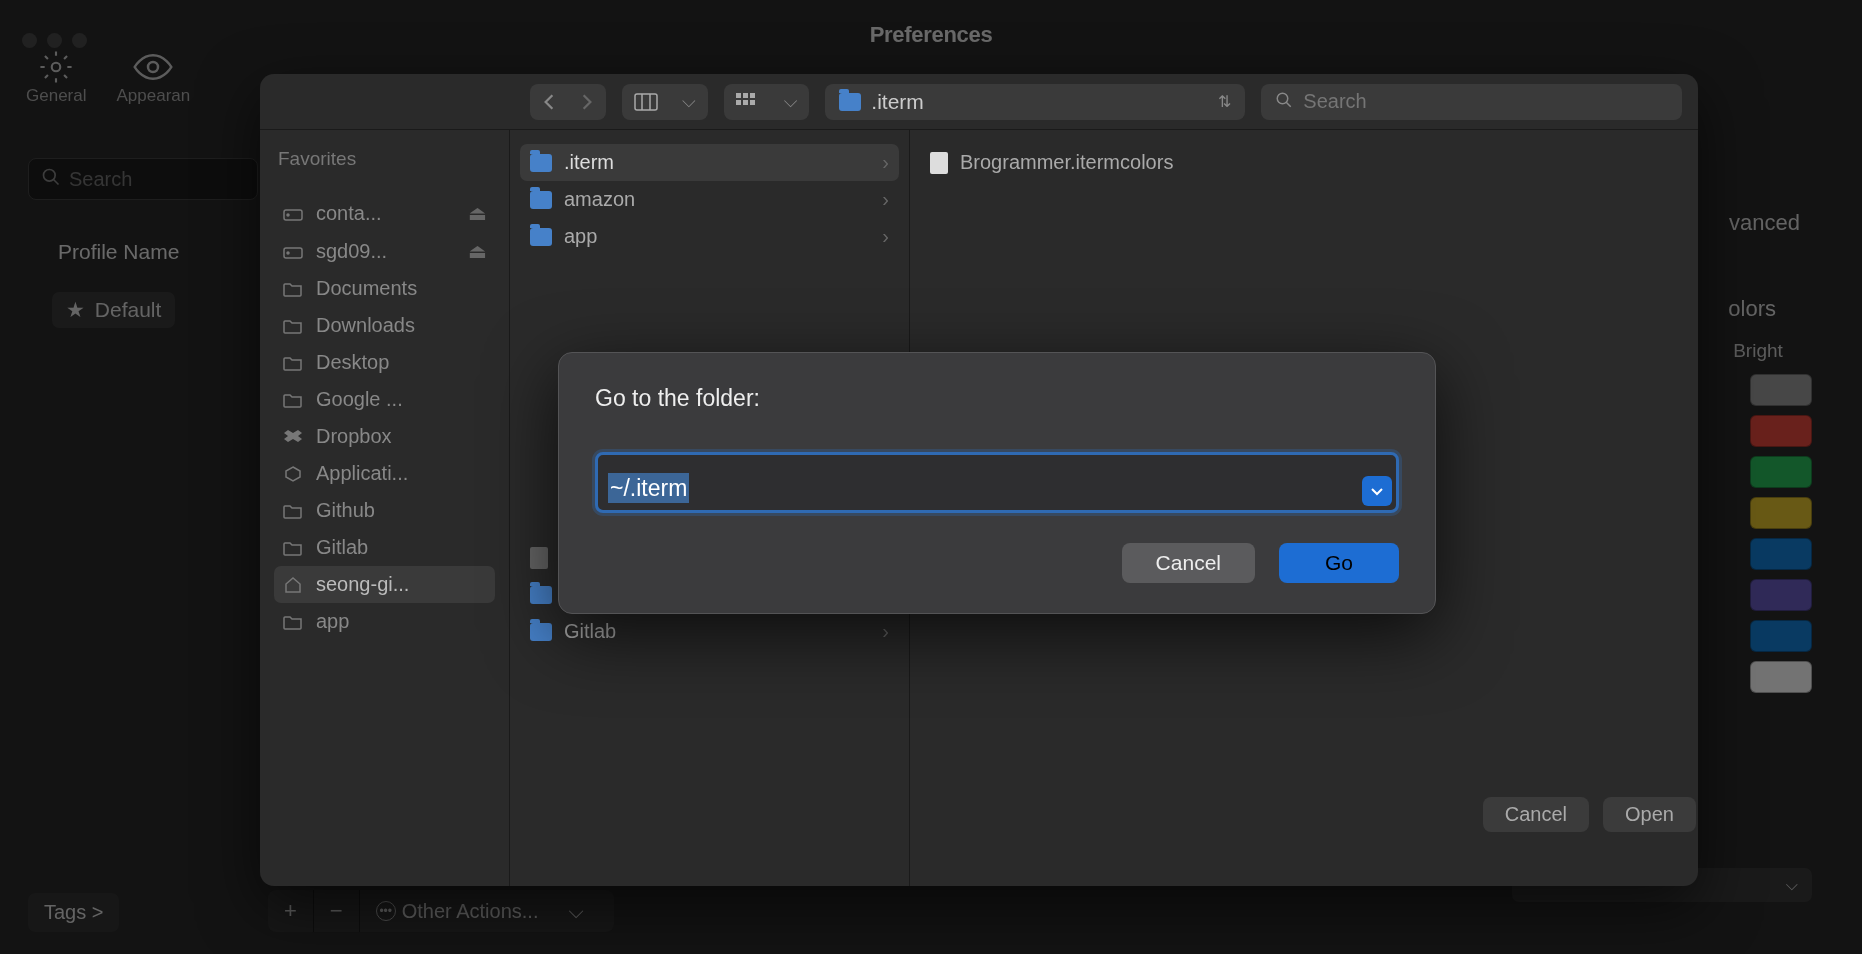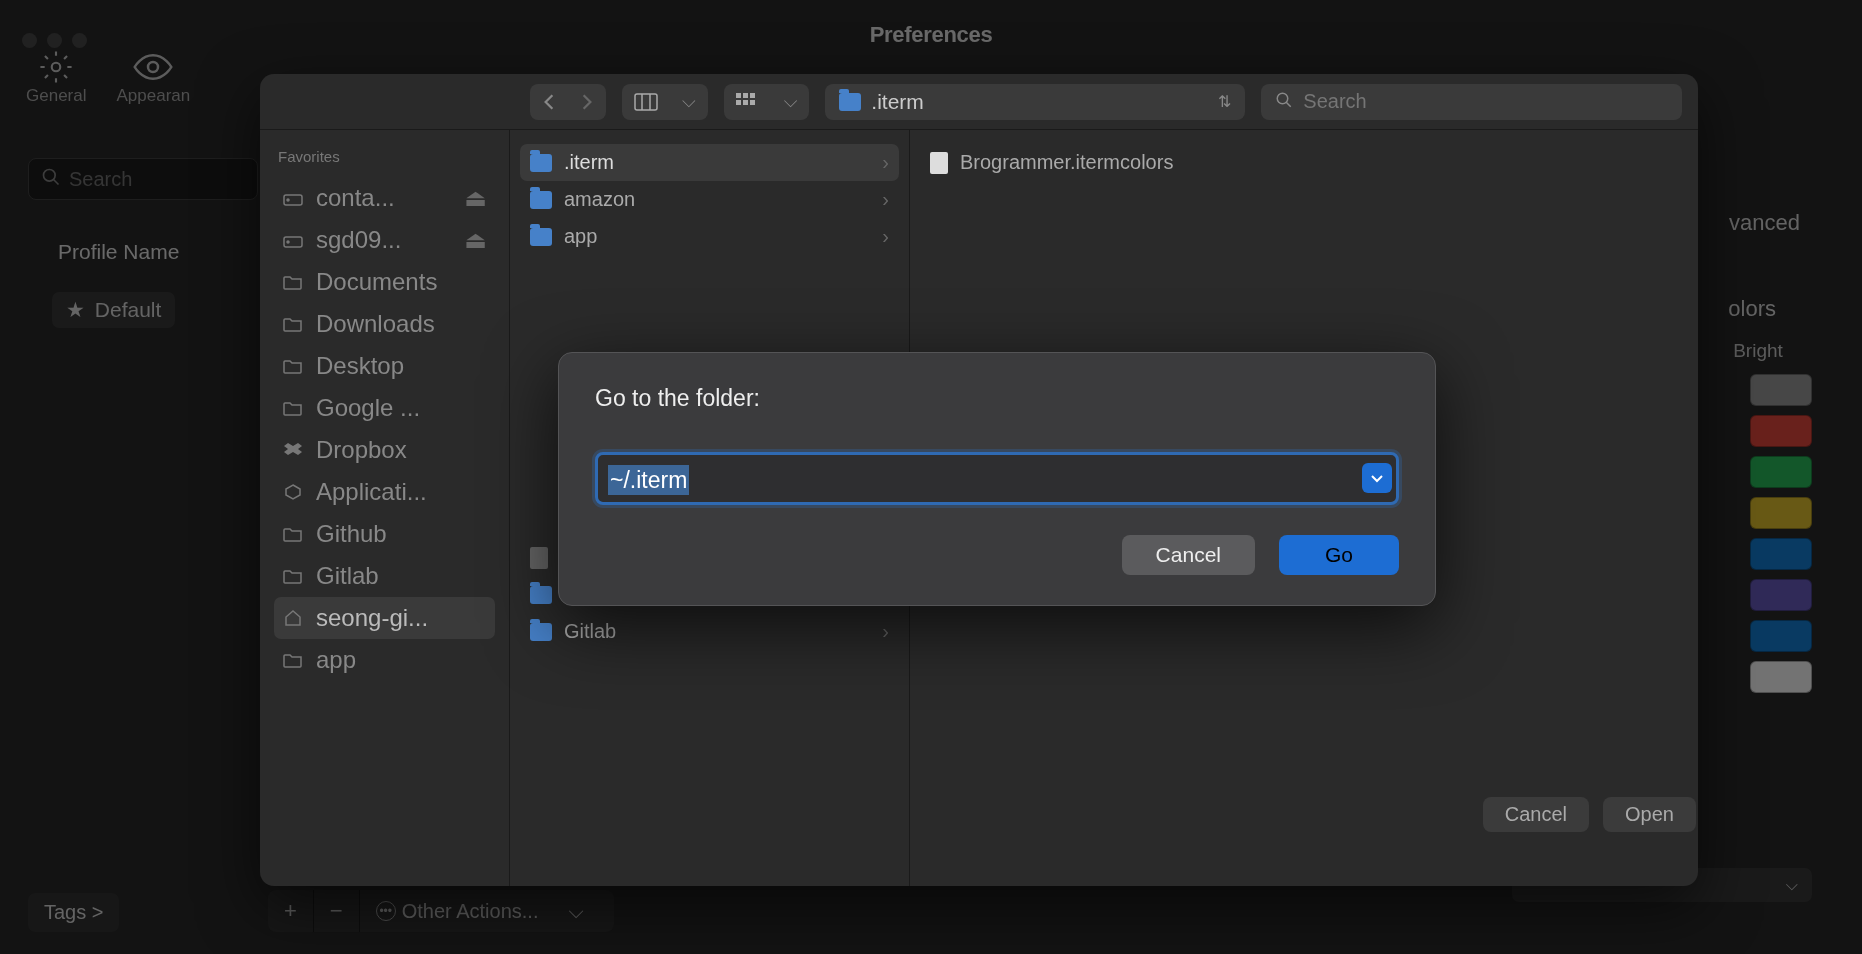--- a/index.html
+++ b/index.html
@@ -43,40 +43,40 @@
 .fm-toolbar { height: 56px; display: flex; align-items: center; gap: 16px; padding: 0 16px 0 270px; border-bottom: 1px solid #1a1a1a; }
 .seg { display: flex; background: #3a3a3a; border-radius: 8px; overflow: hidden; align-items: center; height: 36px;}
 .seg > div { padding: 6px 12px; color: #888; font-size: 18px; display: flex; align-items: center; }
 .path-btn { flex: 0 0 420px; display: flex; align-items: center; gap: 12px; background: #3a3a3a; border-radius: 8px; padding: 6px 14px; height: 36px; justify-content: space-between; }
 .path-btn .txt { color: #ccc; font-size: 21px; display: flex; align-items: center; gap: 10px; }
 .fm-search { flex: 1; display: flex; align-items: center; gap: 10px; background: #3a3a3a; border-radius: 8px; padding: 6px 14px; height: 36px; }
 .fm-search input { background: transparent; border: none; outline: none; color: #888; font-size: 20px; width: 100%; }
 
 .fm-body { flex: 1; display: flex; }
 .fm-sidebar { width: 250px; border-right: 1px solid #1a1a1a; padding: 18px 14px; overflow: hidden; }
-.fm-favhdr { font-size: 15px; color: #777; margin-bottom: 12px; padding-left: 4px; }
-.fm-favitem { display: flex; align-items: center; gap: 12px; padding: 7px 8px; font-size: 24px; color: #888; border-radius: 7px; }
+.fm-favhdr { font-size: 19px; color: #777; margin-bottom: 24px; padding-left: 4px; }
+.fm-favitem { display: flex; align-items: center; gap: 12px; padding: 7px 8px; font-size: 20px; color: #888; border-radius: 7px; }
 .fm-favitem .eject { margin-left: auto; color: #666; }
 .fm-favitem.sel { background: #3a3a3a; color: #bbb; }
 .fm-col { width: 400px; border-right: 1px solid #1a1a1a; padding: 14px 10px; }
 .fm-row { display: flex; align-items: center; gap: 12px; padding: 7px 10px; font-size: 20px; color: #aaa; border-radius: 7px; }
 .fm-row.sel { background: #3a3a3a; color: #ddd; }
 .chev-r { margin-left: auto; color: #666; }
 .fm-col2 { flex: 1; padding: 14px 10px; }
 .folder-icon { width: 22px; height: 18px; background: #4681c9; border-radius: 3px; position: relative; flex-shrink: 0; }
 .folder-icon::before { content: ''; position: absolute; top: -4px; left: 0; width: 10px; height: 4px; background: #4681c9; border-radius: 2px 2px 0 0; }
 .doc-icon { width: 18px; height: 22px; background: #ddd; border-radius: 2px; position: relative; flex-shrink: 0; }
 .file-icon-g { width: 18px; height: 22px; background: #666; border-radius: 2px; flex-shrink: 0; }
 
 .icn { width: 22px; height: 20px; display: inline-flex; justify-content: center; align-items: center; color: #777; flex-shrink: 0; }
 
 
 .goto-dialog { position: absolute; left: 558px; top: 352px; width: 878px; background: #3b3b3d; border-radius: 14px; padding: 32px 36px 30px 36px; box-shadow: 0 20px 70px rgba(0,0,0,0.7); border: 1px solid #545456; }
 .goto-label { font-size: 23px; color: #eee; margin-bottom: 18px; }
-.goto-input-wrap { display: flex; align-items: flex-start; background: #2e2e30; border: 3px solid #2f6ab3; border-radius: 8px; padding: 4px 0 0 0; overflow: hidden; box-shadow: 0 0 0 3px rgba(47,106,179,0.3); margin-top: 40px; }
+.goto-input-wrap { display: flex; align-items: flex-end; background: #2e2e30; border: 3px solid #2f6ab3; border-radius: 8px; padding: 12px 0 0 0; overflow: hidden; box-shadow: 0 0 0 3px rgba(47,106,179,0.3); margin-top: 40px; }
 .goto-input-sel { background: #3c6697; color: #fff; padding: 2px 2px; }
 .goto-dd { width: 30px; height: 30px; background: #1d6dd3; border-radius: 6px; display: flex; align-items: center; justify-content: center; margin: 4px; color: #fff; }
 .goto-buttons { display: flex; justify-content: flex-end; gap: 24px; margin-top: 30px; }
 .goto-btn { padding: 8px 34px; border-radius: 8px; font-size: 21px; border: none; cursor: pointer; }
 .goto-cancel { background: #5b5b5d; color: #eee; }
 .goto-go { background: #1d6dd3; color: #000000; padding: 8px 46px; }
 </style>
 </head>
 <body>
 

